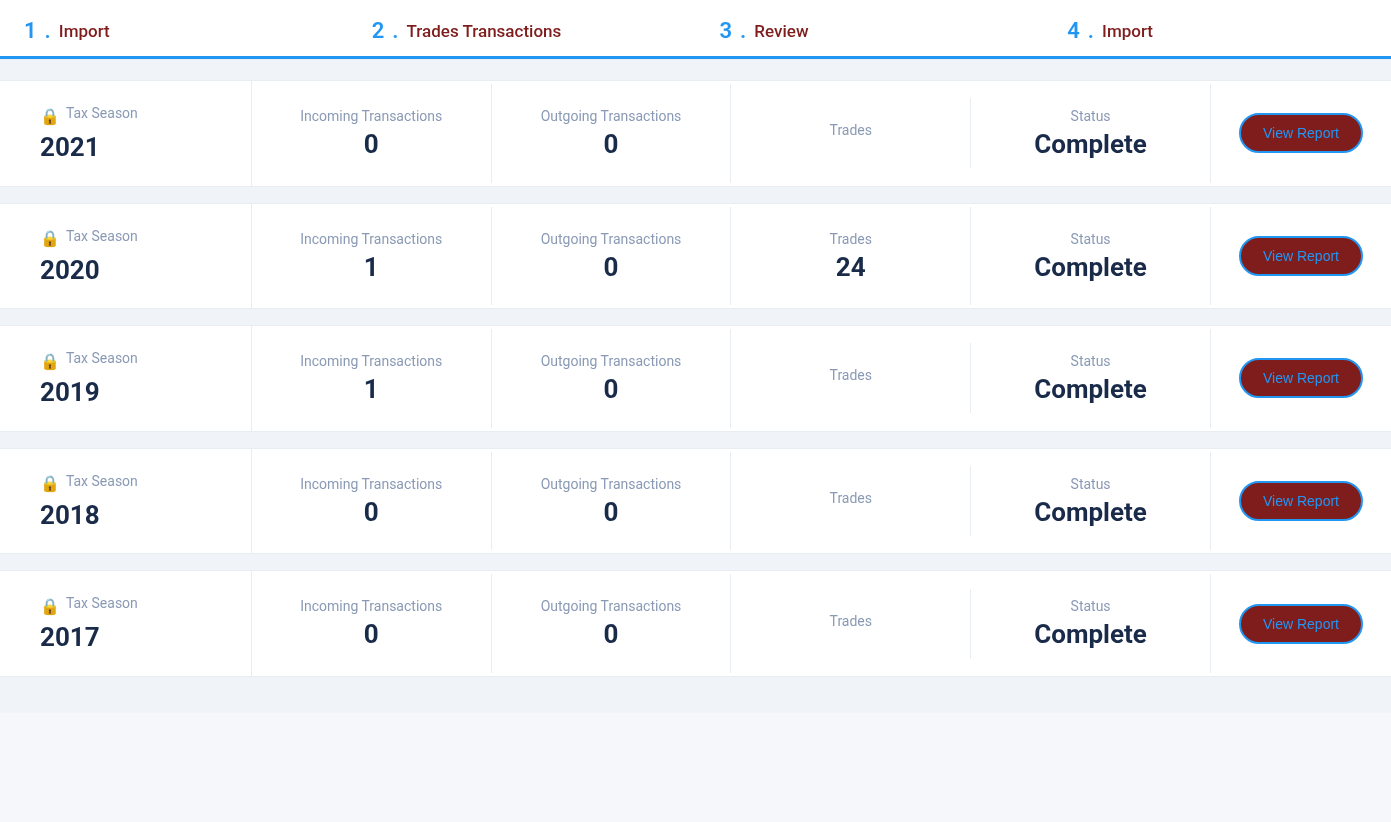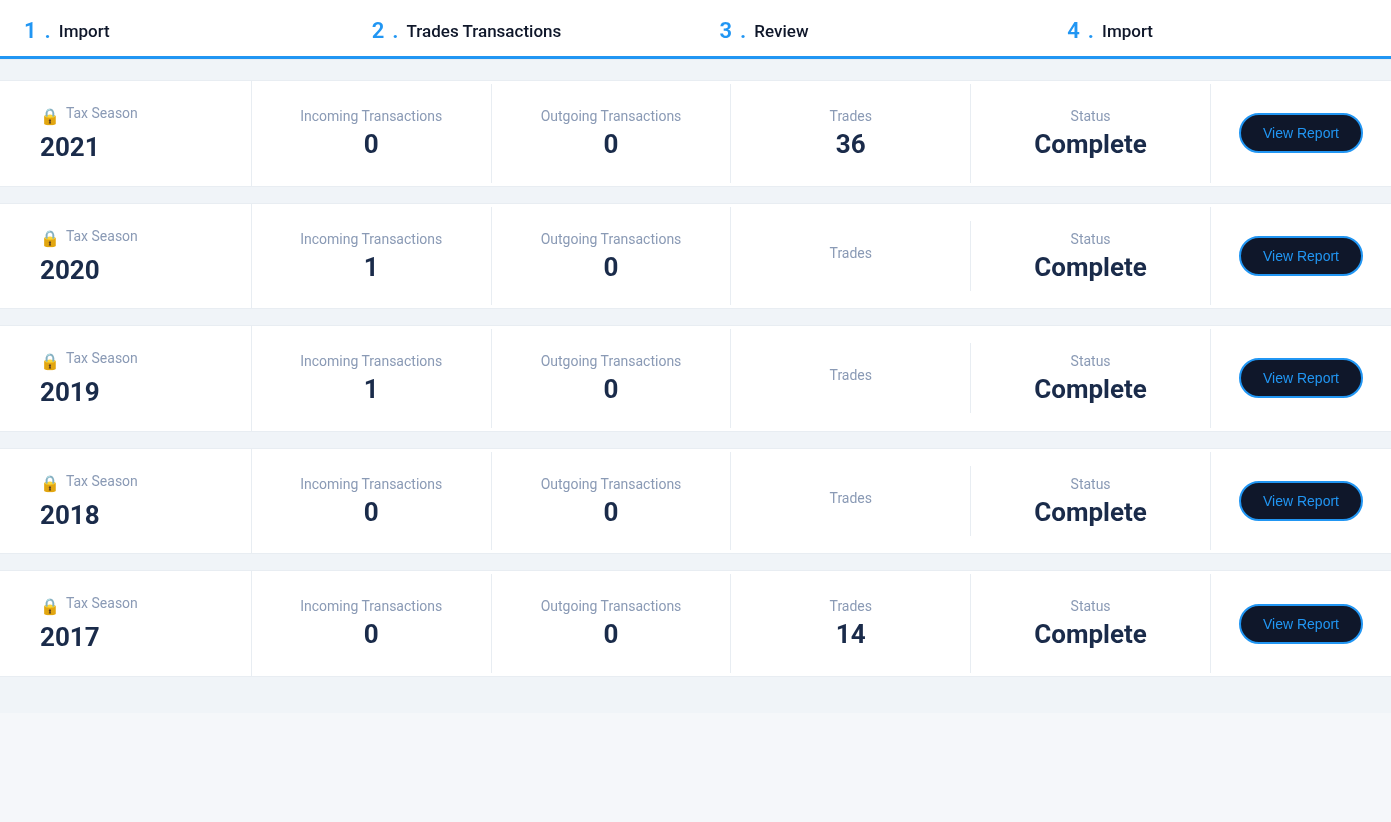--- a/index.html
+++ b/index.html
@@ -45,21 +45,21 @@
 
     .nav-tab-dot {
       font-size: 22px;
       font-weight: 600;
       color: #2196f3;
     }
 
     .nav-tab-label {
       font-size: 17px;
       font-weight: 500;
-      color: #0f172a;
+      color: #7f1d1d;
       text-align: center;
     }
 
     .nav-tab-bar {
       position: absolute;
       bottom: 0;
       left: 0;
       right: 0;
       height: 3px;
       background: #2196f3;
@@ -126,21 +126,21 @@
 
     .tax-label-row {
       display: flex;
       align-items: center;
       margin-bottom: 6px;
     }
 
     .view-report-btn {
       border: 2px solid #2196f3;
       color: #2196f3;
-      background: #0f172a;
+      background: #7f1d1d;
       border-radius: 24px;
       padding: 10px 22px;
       font-size: 14px;
       font-weight: 500;
       cursor: pointer;
       white-space: nowrap;
       transition: background 0.15s;
     }
 
     .status-complete {
@@ -200,21 +200,20 @@
     <div class="report-col">
       <div class="col-label">Incoming Transactions</div>
       <div class="col-value">0</div>
     </div>
     <div class="report-col">
       <div class="col-label">Outgoing Transactions</div>
       <div class="col-value">0</div>
     </div>
     <div class="report-col">
       <div class="col-label">Trades</div>
-      <div class="col-value">36</div>
     </div>
     <div class="report-col">
       <div class="col-label">Status</div>
       <div class="col-value status-complete">Complete</div>
     </div>
     <div class="report-col">
       <button class="view-report-btn">View Report</button>
     </div>
   </div>
 
@@ -229,20 +228,21 @@
     <div class="report-col">
       <div class="col-label">Incoming Transactions</div>
       <div class="col-value">1</div>
     </div>
     <div class="report-col">
       <div class="col-label">Outgoing Transactions</div>
       <div class="col-value">0</div>
     </div>
     <div class="report-col">
       <div class="col-label">Trades</div>
+      <div class="col-value">24</div>
     </div>
     <div class="report-col">
       <div class="col-label">Status</div>
       <div class="col-value status-complete">Complete</div>
     </div>
     <div class="report-col">
       <button class="view-report-btn">View Report</button>
     </div>
   </div>
 
@@ -313,21 +313,20 @@
     <div class="report-col">
       <div class="col-label">Incoming Transactions</div>
       <div class="col-value">0</div>
     </div>
     <div class="report-col">
       <div class="col-label">Outgoing Transactions</div>
       <div class="col-value">0</div>
     </div>
     <div class="report-col">
       <div class="col-label">Trades</div>
-      <div class="col-value">14</div>
     </div>
     <div class="report-col">
       <div class="col-label">Status</div>
       <div class="col-value status-complete">Complete</div>
     </div>
     <div class="report-col">
       <button class="view-report-btn">View Report</button>
     </div>
   </div>
 

